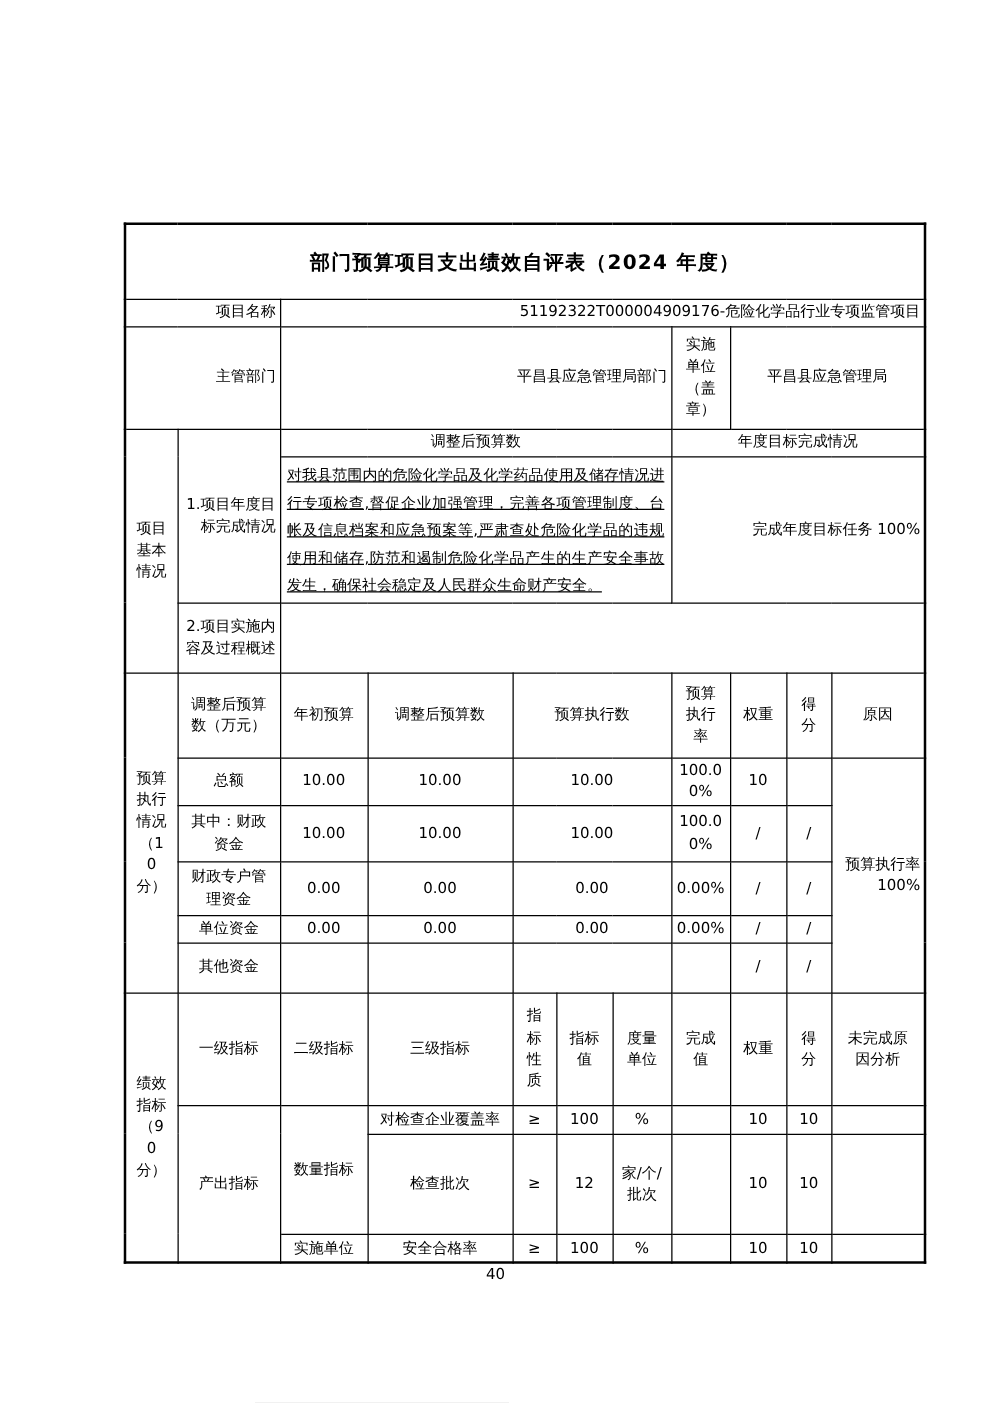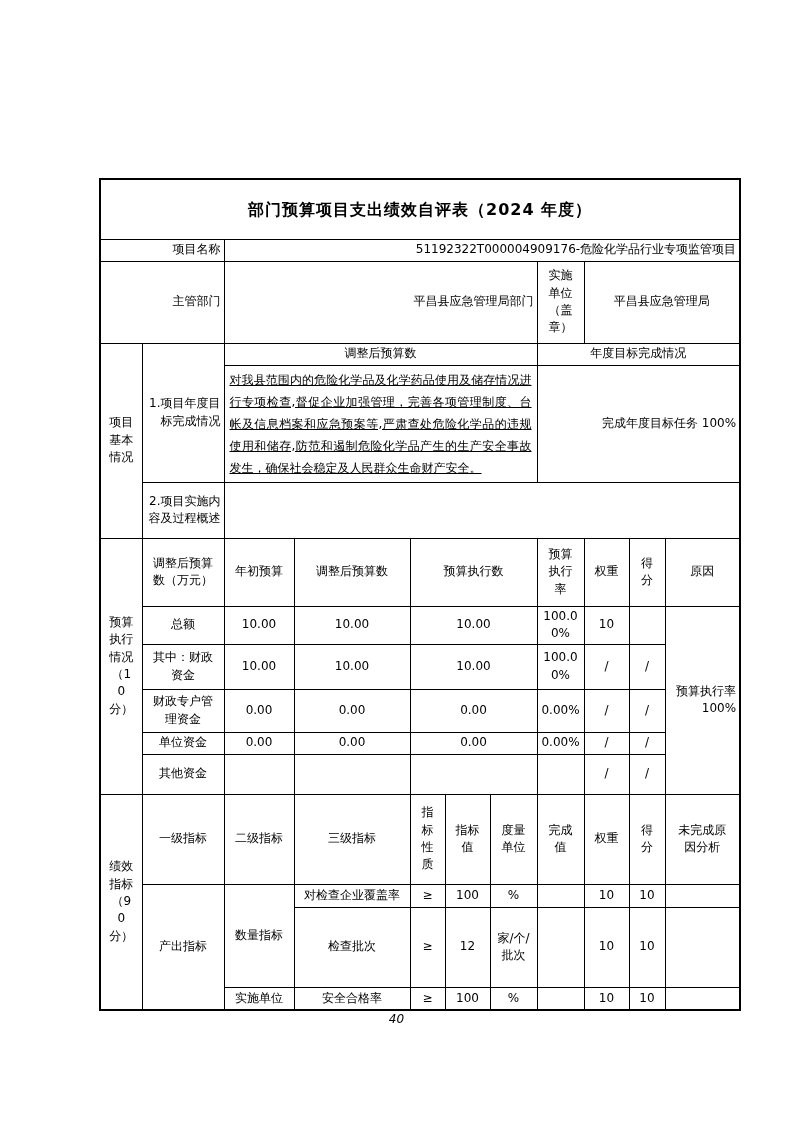--- a/index.html
+++ b/index.html
@@ -50,21 +50,20 @@
   .narrow-head { padding: 1px 7px; }
   .budget-label { padding: 1px 6px; }
   .char-stack { display: inline-block; width: 1.2em; }
   .page-num {
     position: absolute;
     top: 1012px;
     left: 0;
     width: 100%;
     text-align: center;
     font-size: 12px;
-    font-style: italic;
   }
 </style>
 </head>
 <body>
 
 <div class="page">
 
   <table class="main">
     <colgroup>
       <col style="width:42px">

